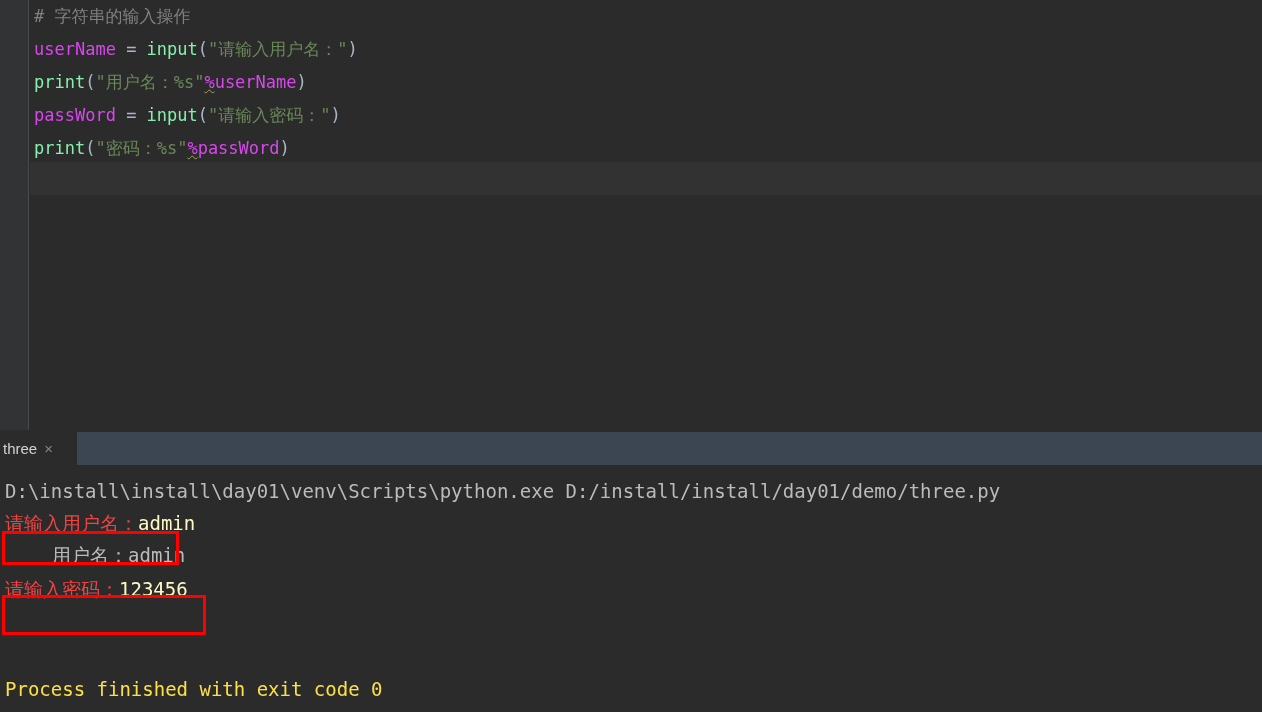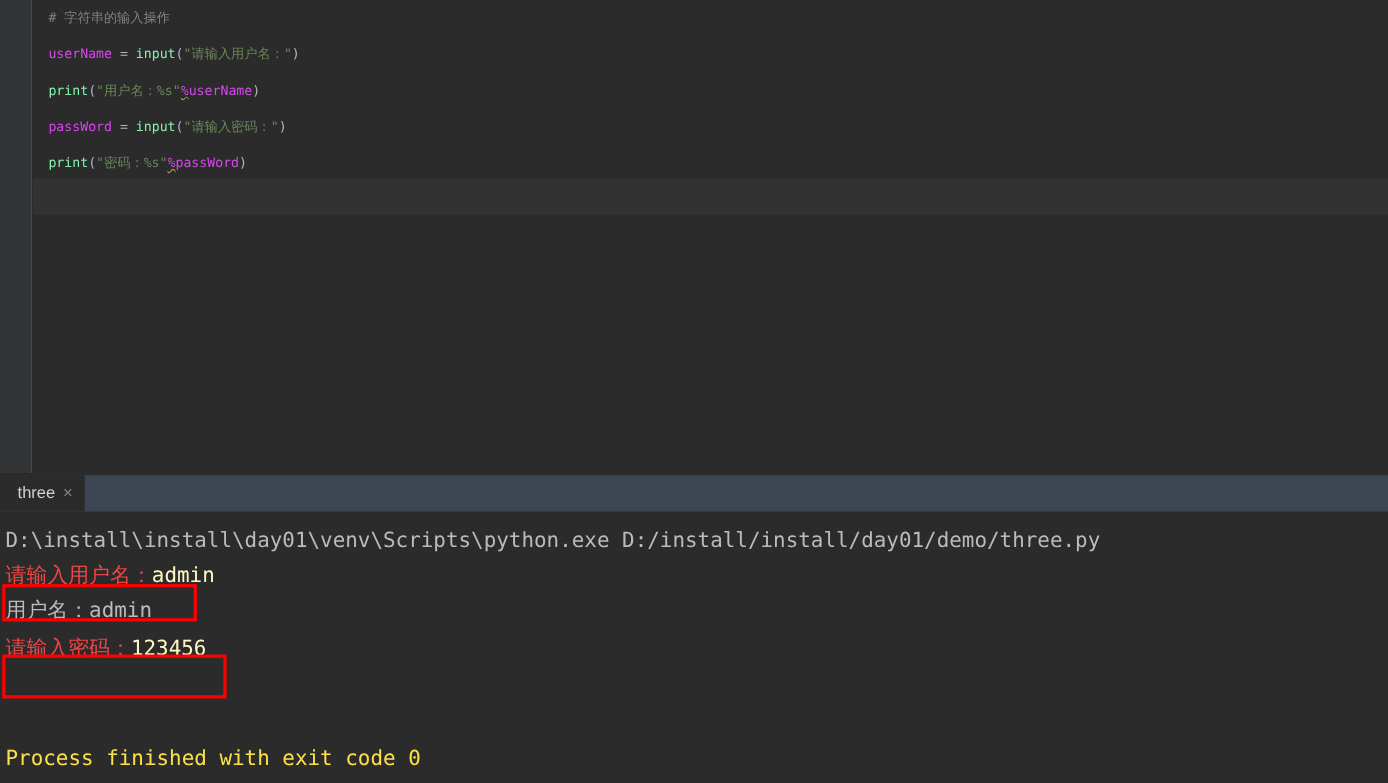--- a/index.html
+++ b/index.html
@@ -42,24 +42,24 @@
   #current-line-highlight {
     position: absolute;
     left: 30px;
     top: 162px;
     width: 1232px;
     height: 33px;
     background: #323232;
   }
   .code-line {
     position: absolute;
-    left: 14px;
+    left: 4px;
     height: 33px;
     line-height: 33px;
-    font-size: 12px;
+    font-size: 17px;
     white-space: pre;
     color: #a9b7c6;
     letter-spacing: 0px;
   }
   .tok-comment   { color: #808080; }
   .tok-default   { color: #d946ef; }
   .tok-builtin   { color: #86efac; }
   .tok-string    { color: #6a8759; }
   .tok-paren     { color: #a9b7c6; }
   .tok-op        { color: #a9b7c6; }
@@ -87,21 +87,21 @@
     background: #3c4552;
   }
   #run-tab-three {
     position: absolute;
     left: 0; top: 0;
     width: 77px;
     height: 33px;
     background: #2b2b2b;
     display: flex;
     align-items: center;
-    padding-left: 16px;
+    padding-left: 3px;
     box-sizing: border-box;
     cursor: default;
   }
   #run-tab-label {
     font-family: "Liberation Sans", sans-serif;
     font-size: 15px;
     color: #cfd2d6;
   }
   #run-tab-close {
     margin-left: 7px;
@@ -126,21 +126,21 @@
     left: 5px;
     height: 33px;
     line-height: 33px;
     font-size: 19px;
     white-space: pre;
     color: #bbbbbb;
   }
   .con-path    { color: #bbbbbb; }
   .con-prompt  { color: #ef4444; }
   .con-input   { color: #fef9c3; }
-  .con-result  { color: #bbbbbb; }
+  .con-result  { color: #bbbbbb; padding-left: 47px; }
   .con-exit    { color: #fde047; }
 
   .annot-box {
     position: absolute;
     border: 3px solid #fe0000;
     box-sizing: border-box;
     pointer-events: none;
   }
 </style>
 </head>

